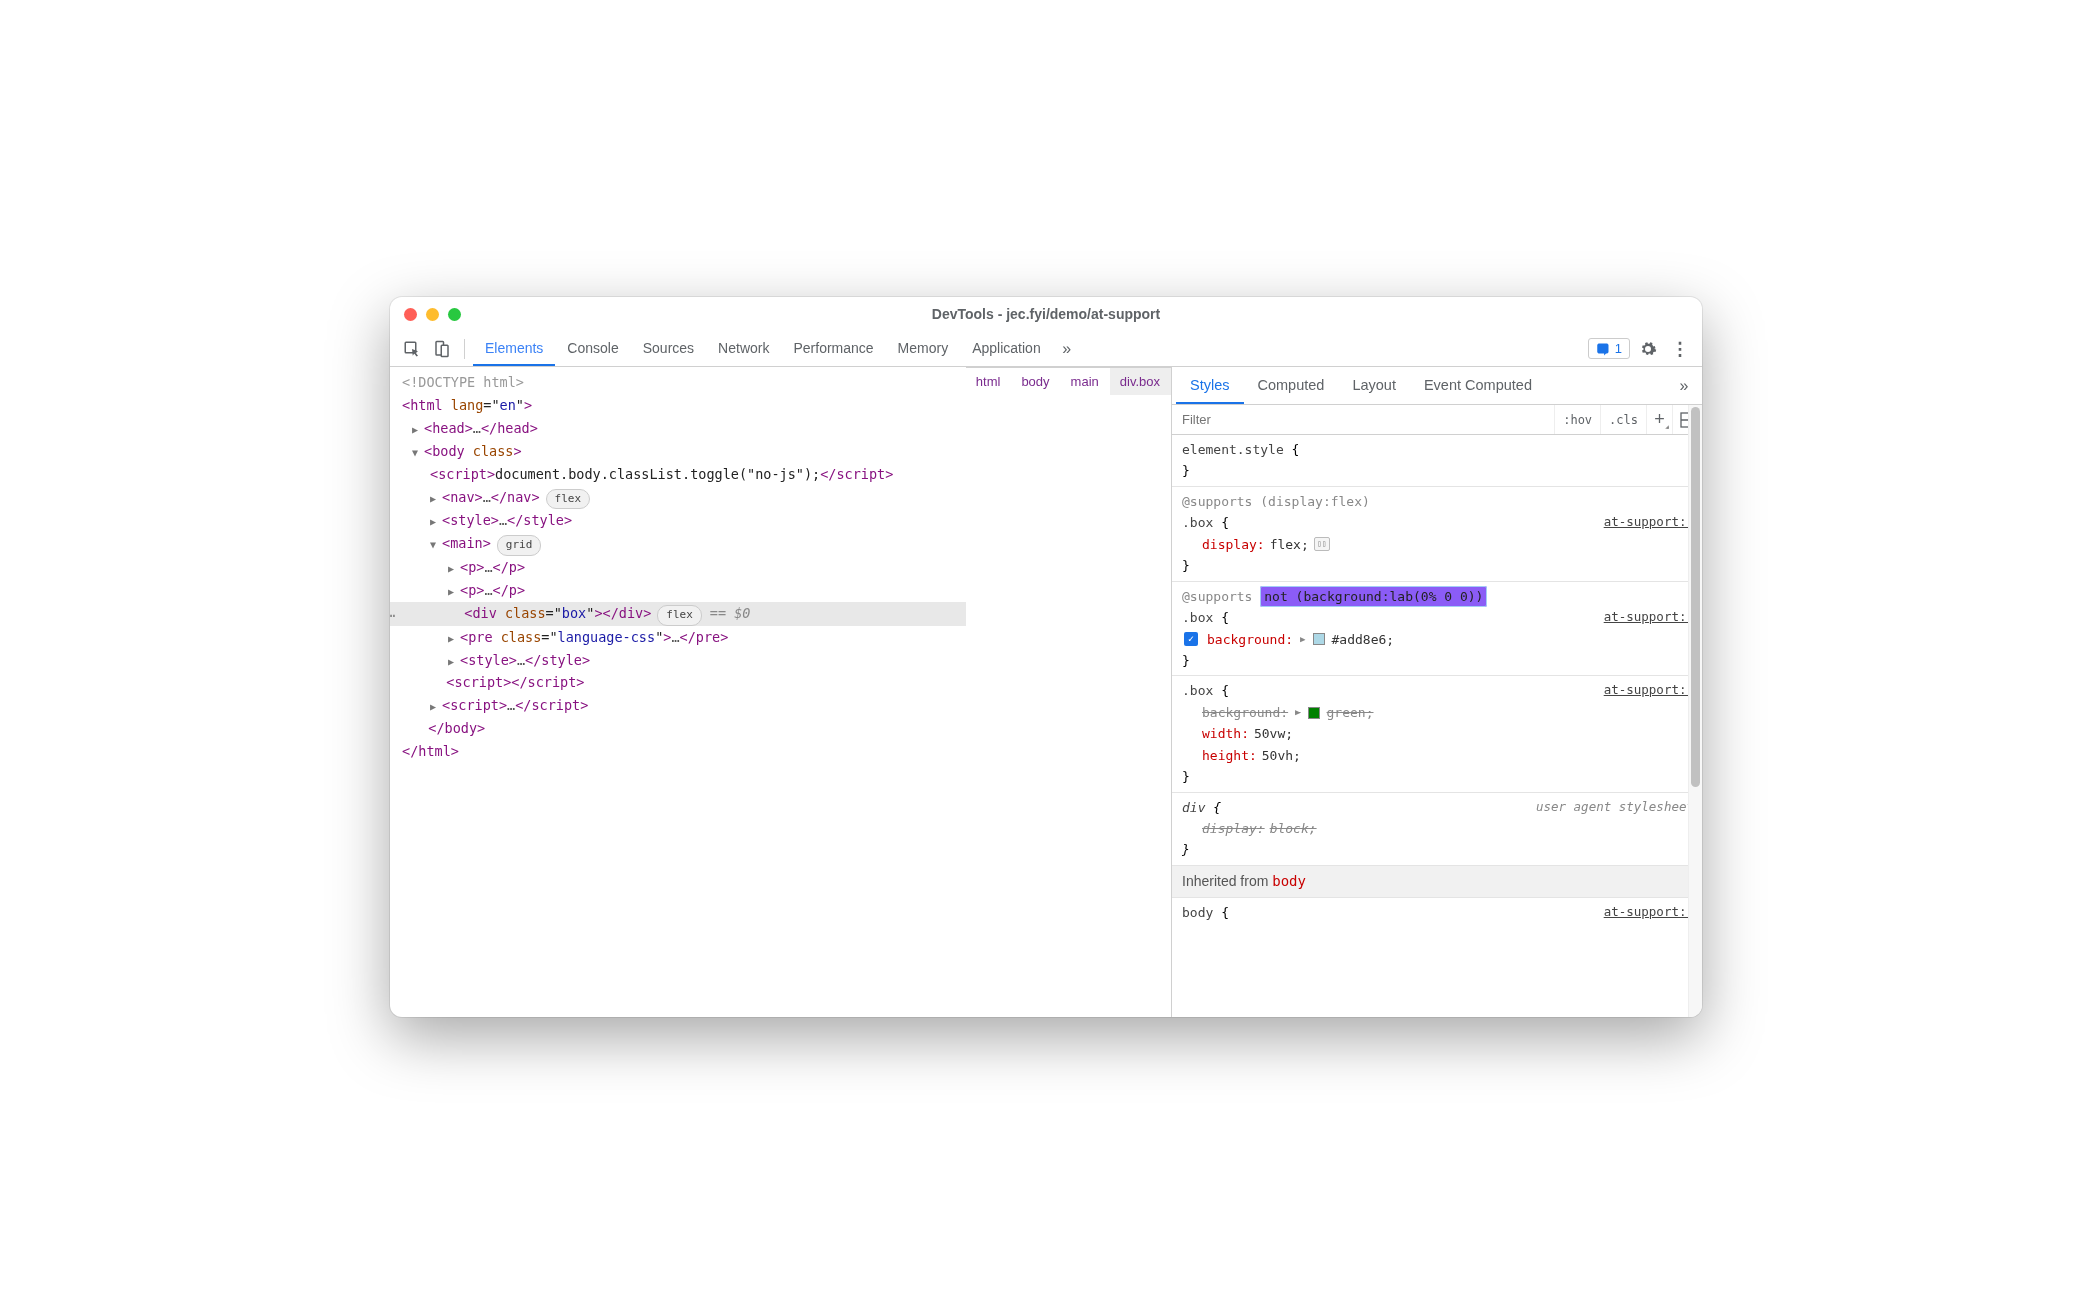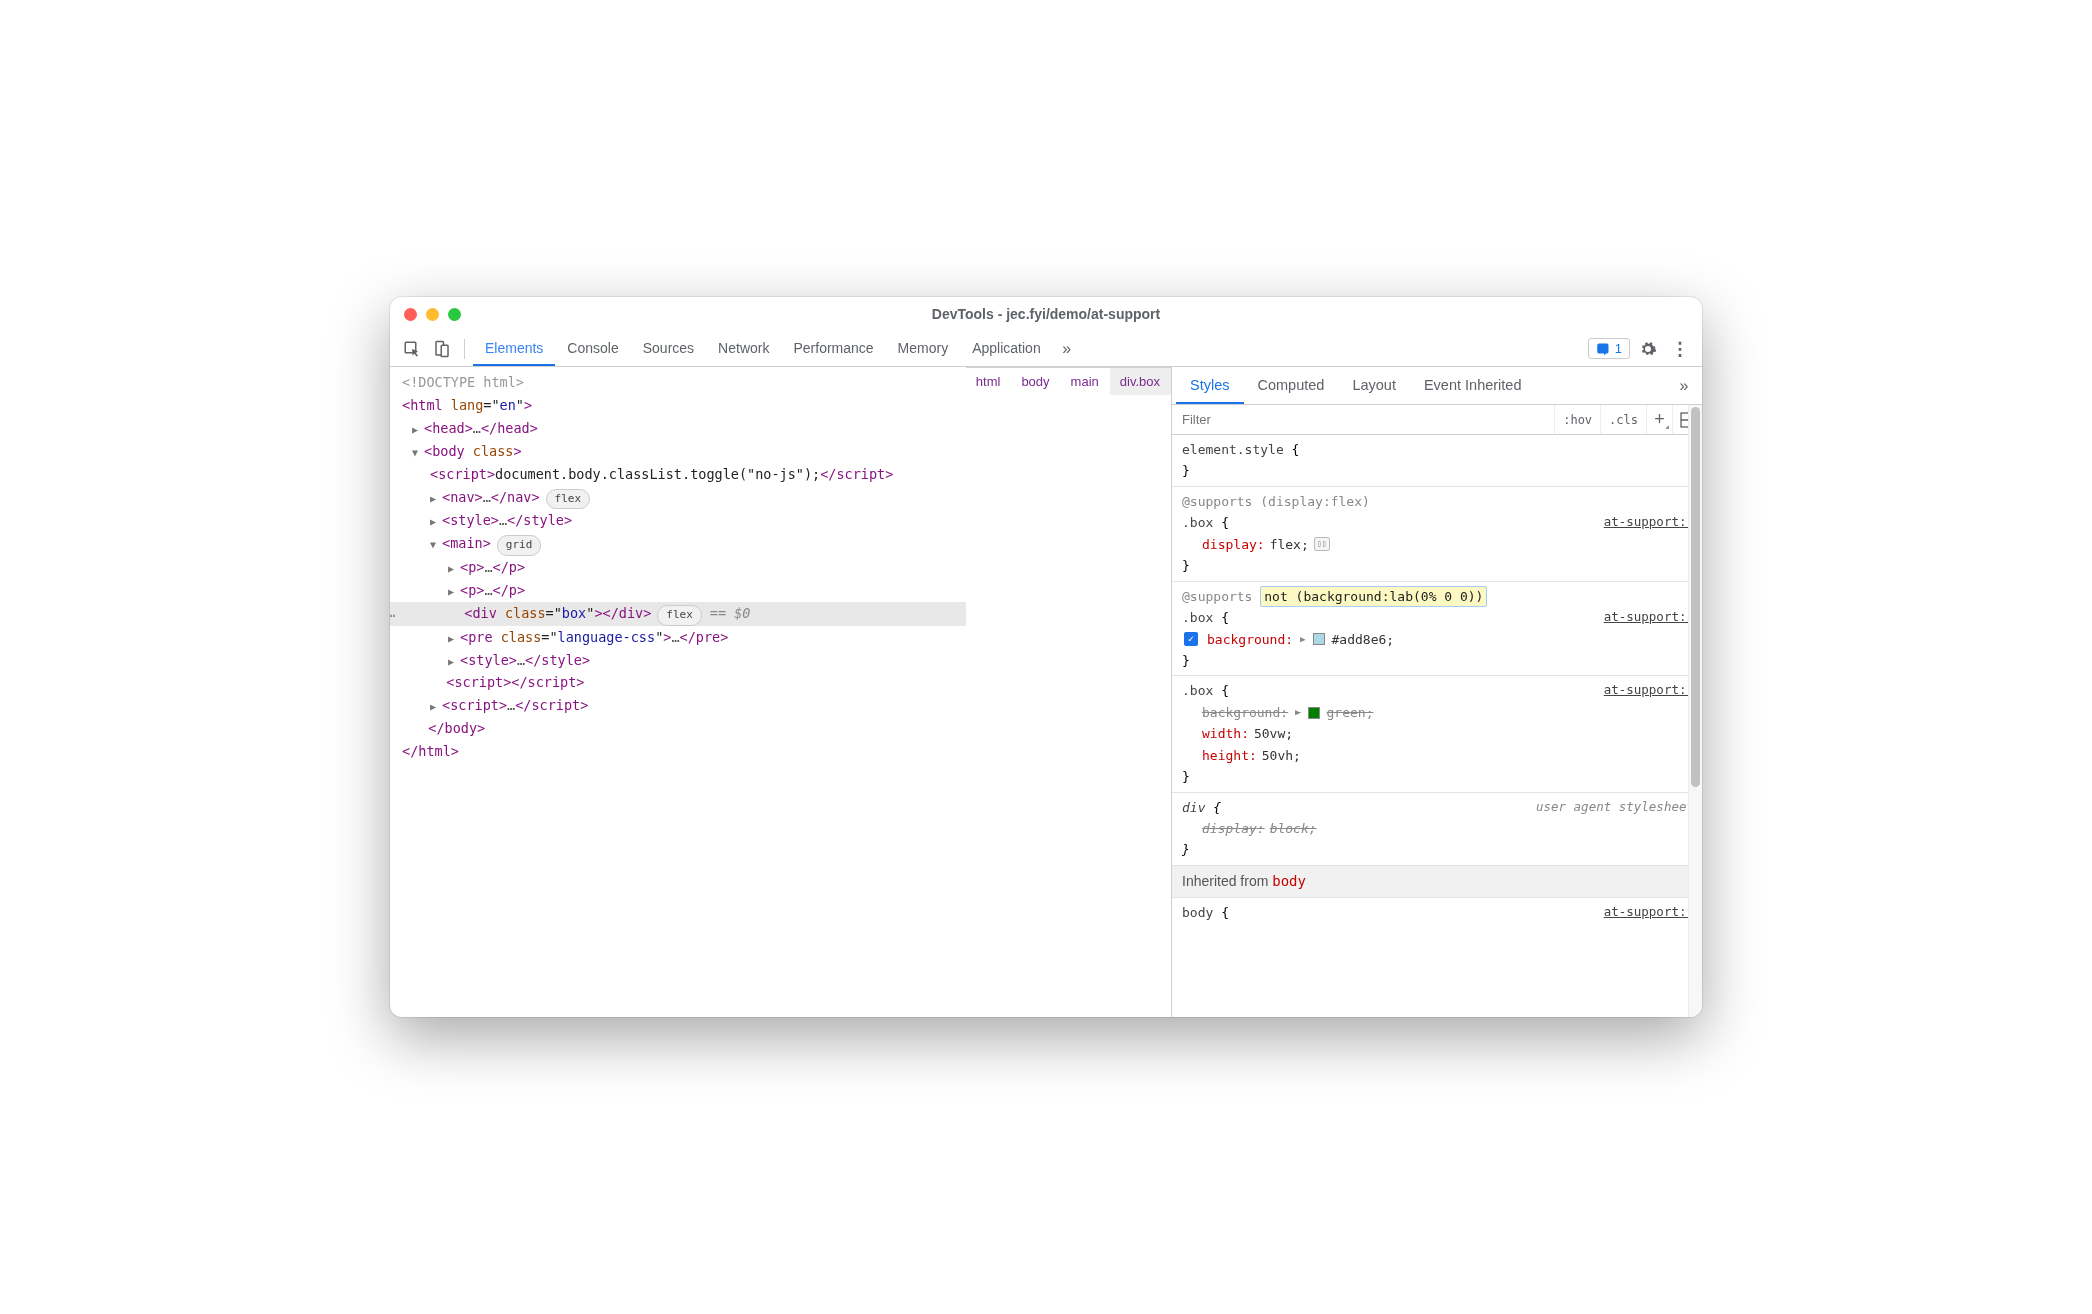--- a/index.html
+++ b/index.html
@@ -129,21 +129,21 @@
   flex: 1; overflow: auto; font-family: Menlo, Consolas, monospace;
   font-size: 13px; line-height: 1.65;
 }
 .rule {
   border-bottom: 1px solid #e4e4e4; padding: 4px 8px 4px 10px; position: relative;
 }
 .rule-header { display: flex; justify-content: space-between; align-items: flex-start; }
 .source-link { color: #444; text-decoration: underline; font-size: 12.5px; cursor: pointer; white-space: nowrap; }
 .selector { color: #444; }
 .supports { color: #888; }
-.supports-hl { background: #fef9c3; color: #222; padding: 2px 3px; border-radius: 2px; border: 1px solid #a3cdf5; }
+.supports-hl { background: #8b5cf6; color: #222; padding: 2px 3px; border-radius: 2px; border: 1px solid #a3cdf5; }
 .prop-line { padding-left: 20px; display: flex; align-items: center; gap: 5px; }
 .prop-name { color: #c80000; }
 .prop-val { color: #333; }
 .strike { text-decoration: line-through; color: #888 !important; }
 .strike .prop-name, .strike .prop-val { color: #888 !important; }
 .swatch { display: inline-block; width: 12px; height: 12px; border: 1px solid #888; vertical-align: middle; margin-right: 2px; }
 .flex-icon {
   display: inline-block; width: 16px; height: 14px; border: 1px solid #bbb;
   border-radius: 2px; font-size: 8px; color: #888; text-align: center;
   line-height: 12px; background: #f5f5f5;
@@ -250,21 +250,21 @@
         <div class="crumb">main</div>
         <div class="crumb active">div.box</div>
       </div>
     </div>
 
     <div class="styles-panel">
       <div class="side-tabs">
         <div class="side-tab active">Styles</div>
         <div class="side-tab">Computed</div>
         <div class="side-tab">Layout</div>
-        <div class="side-tab">Event Inherited</div>
+        <div class="side-tab">Event Computed</div>
         <div class="icon-btn" style="font-size:16px;margin-left:auto">»</div>
       </div>
       <div class="filter-row">
         <input class="filter-input" placeholder="Filter" style="">
         <div class="hov-cls">:hov</div>
         <div class="hov-cls">.cls</div>
         <div class="plus-btn">+</div>
         <div class="comp-btn">
           <svg width="16" height="16" viewBox="0 0 16 16" stroke="#5f6367" fill="none" stroke-width="1.3">
               <rect x="1" y="1" width="14" height="14"></rect>

